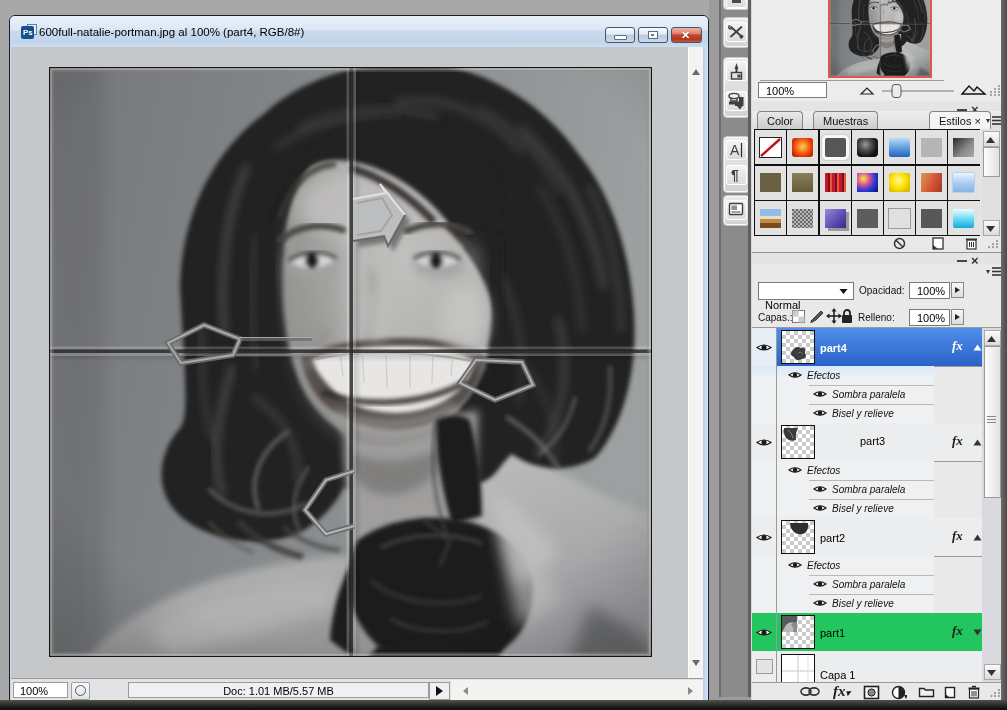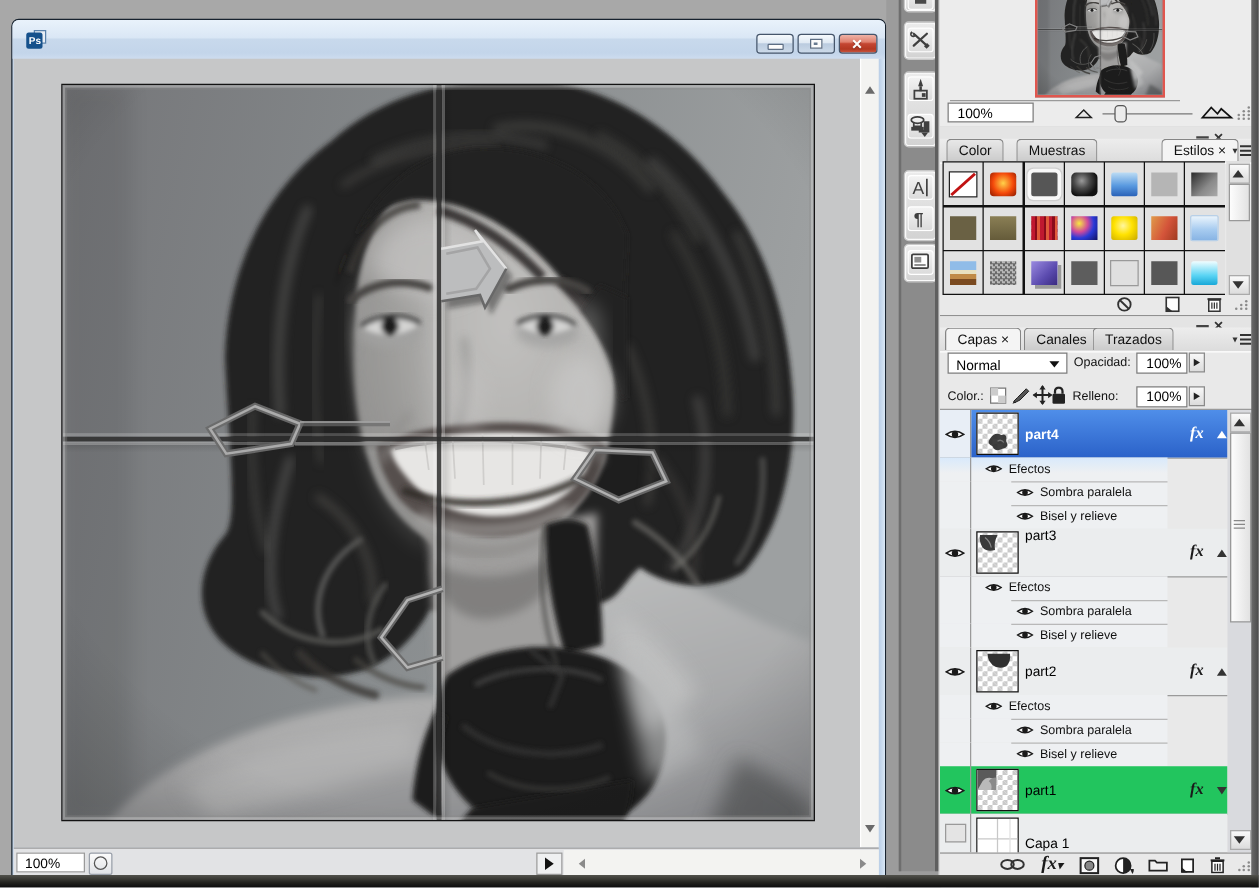--- a/index.html
+++ b/index.html
@@ -72,38 +72,39 @@
 #stysb{position:absolute;left:229px;top:28px;width:19px;height:107px;background:#e0e0e0;}
 .sbtn{position:absolute;left:2px;width:15px;height:14px;background:linear-gradient(#fafafa,#dcdcdc);border:1px solid #aaa;}
 #stybot{position:absolute;left:0;top:135px;width:250px;height:14px;background:#e9e9e9;}
 
 #layerspanel{left:0;top:253px;width:250px;height:447px;background:#e9e9e9;}
 .combo{position:absolute;background:#fff;border:1px solid #7a7a7a;font-size:11px;box-sizing:border-box;}
 .lbl{position:absolute;font-size:10px;color:#111;white-space:nowrap;}
 .spin{position:absolute;width:13px;height:16px;background:linear-gradient(#f8f8f8,#dcdcdc);border:1px solid #8a8a8a;box-sizing:border-box;}
 .spin:before{content:"";position:absolute;left:3px;top:4px;border:3.5px solid transparent;border-left:5px solid #222;}
 .lrow{position:absolute;left:0;width:230px;border-bottom:1px solid #9a9a9a;background:#ebebeb;}
-.srow{position:absolute;left:0;width:182px;background:#f0f1f2;}
+.srow{position:absolute;left:0;width:182px;background:#f0f1f2;font-style:italic;}
 .sline{position:absolute;left:52px;right:0;top:0;height:1px;background:#b8b8b8;}
 .eyebox{position:absolute;left:0;top:0;width:24px;height:100%;border-right:1px solid #9a9a9a;}
 .thumb{position:absolute;left:29px;width:32px;height:32px;border:1px solid #111;background-color:#fff;
  background-image:linear-gradient(45deg,#cacaca 25%,transparent 25%,transparent 75%,#cacaca 75%),linear-gradient(45deg,#cacaca 25%,transparent 25%,transparent 75%,#cacaca 75%);background-size:8px 8px;background-position:0 0,4px 4px;}
 .lname{position:absolute;left:68px;font-size:11px;color:#000;}
 .fx{position:absolute;left:200px;font-size:13px;font-style:italic;font-weight:bold;color:#1a1a1a;font-family:"Liberation Serif",serif;}
 .ltri{position:absolute;left:220px;width:11px;height:9px;}
 #lsb{position:absolute;left:230px;top:75px;width:20px;height:354px;background:#d9dade;}
 #laybot{position:absolute;left:0;top:429px;width:250px;height:18px;background:#e9e9e9;border-top:1px solid #9a9a9a;}
 .lbico{position:absolute;top:2px;}
 </style>
 </head>
 <body>
 <div class="abs" id="docwin">
   <div class="abs" id="titlebar">
     <div class="abs" id="psicon2"></div>
     <div class="abs" id="psicon"></div>
+    <div class="abs" id="titletext">600full-natalie-portman.jpg al 100% (part4, RGB/8#)</div>
     <div class="abs capbtn" id="btnmin"></div>
     <div class="abs capbtn" id="btnmax"></div>
     <div class="abs capbtn" id="btnclose"></div>
   </div>
   <div class="abs" id="canvas">
     <div class="abs" id="photo"><svg width="601" height="588" viewBox="0 0 601 588">
           <defs>
 <linearGradient id="bgG" x1="0" y1="0" x2="1" y2="0.2">
  <stop offset="0" stop-color="#757679"></stop>
               <stop offset="0.5" stop-color="#868a8c"></stop>
@@ -296,20 +297,21 @@
 <path d="M 304,403 L 276,412 L 255,442 L 276,466 L 304,458" stroke="#6a6a6a" stroke-width="5.5" opacity="0.95"></path>
 <path d="M 304,403 L 276,412 L 255,442 L 276,466 L 304,458" stroke="#bdbdbd" stroke-width="2" opacity="0.9"></path>
 </g>
 </svg></div>
   </div>
   <div class="abs" id="vsb"></div>
   <div class="abs" id="bluefr"></div>
   <div class="abs" id="statusbar">
     <div class="abs" id="zoombox">100%</div>
     <div class="abs" id="clockico"></div>
+    <div class="abs" id="docbox">Doc: 1.01 MB/5.57 MB</div>
     <div class="abs" id="popbtn"></div>
     <div class="abs" id="hsb"></div>
   </div>
   <div class="abs" id="bluefrb"></div>
 </div>
 <div class="abs" id="dock">
   <div class="abs" id="dockwell">
     <div class="dgroup" style="top:-14px;height:22px;">
         <div class="dbtn" style="top:1px;"><svg width="21" height="20">
             <rect x="6" y="12" width="9" height="3" fill="#4a4a4a"></rect>
@@ -659,42 +661,37 @@
             <circle cx="11" cy="8" r="1"></circle>
           </g>
         </svg>
     </div>
   </div>
   <div class="abs" id="layerspanel">
     <div class="phead" style="top:0;">
         <div class="pmin" style="top:4px;"></div>
         <div class="px" style="top:0;">×</div>
       </div>
-    <div class="tabs" style="top:9px;">
-      <div class="tab tabactive" style="left:4px;">Capas ×</div>
-      <div class="tab" style="left:67px;">Canales</div>
-      <div class="tab" style="left:122px;">Trazados</div>
-    </div>
     <svg class="flyout" style="top:12px;" width="17" height="13">
         <path d="M1 5 l4 0 l-2 4 z" fill="#333"></path>
         <g stroke="#333" stroke-width="1.6">
           <line x1="7" y1="3" x2="16" y2="3"></line>
           <line x1="7" y1="6.5" x2="16" y2="6.5"></line>
           <line x1="7" y1="10" x2="16" y2="10"></line>
         </g>
       </svg>
-    <div class="combo" style="left:6px;top:29px;width:96px;height:17px;padding:4px 0 0 6px;">Normal
+    <div class="combo" style="left:6px;top:29px;width:96px;height:17px;padding:16px 0 0 6px;">Normal
       <svg style="position:absolute;right:5px;top:5px;" width="9" height="7">
           <path d="M0.5 1 L8.5 1 L4.5 6 Z" fill="#111"></path>
         </svg>
     </div>
     <div class="lbl" style="left:107px;top:32px;">Opacidad:</div>
     <div class="combo" style="left:157px;top:29px;width:41px;height:17px;padding:2px 0 0 7px;">100%</div>
     <div class="spin" style="left:199px;top:29px;"></div>
-    <div class="lbl" style="left:6px;top:59px;">Color.:</div>
+    <div class="lbl" style="left:6px;top:59px;">Capas.:</div>
     <svg class="abs" style="left:39px;top:56px;" width="15" height="15">
         <rect x="1.5" y="1.5" width="12" height="12" fill="#fff" stroke="#777"></rect>
         <rect x="1.5" y="1.5" width="6" height="6" fill="#ccc"></rect>
         <rect x="7.5" y="7.5" width="6" height="6" fill="#ccc"></rect>
       </svg>
     <svg class="abs" style="left:57px;top:55px;" width="16" height="16">
         <path d="M2 13 L5 10 L12 3 L14 5 L7 12 L3 14 Z" fill="#555" stroke="#222" stroke-width="0.8"></path>
         <path d="M2 13 l2 1 l-3 1 z" fill="#222"></path>
       </svg>
     <svg class="abs" style="left:74px;top:55px;" width="16" height="16">
@@ -769,21 +766,21 @@
             <path d="M1 5.5 Q8.0 0.5 15 5.5 Q8.0 10.5 1 5.5 Z" fill="#fdfdfd" stroke="#1a1a1a" stroke-width="1.2"></path>
             <circle cx="8.0" cy="5.5" r="2.56" fill="#1a1a1a"></circle>
           </svg>
         </div>
         <div class="thumb" style="top:2px;">
           <svg width="32" height="32" style="position:absolute;left:0;top:0;">
             <path d="M2 2 L16 2 Q13 8 14 14 Q8 16 4 12 Q1 7 2 2 Z" fill="#3a3a3a"></path>
             <path d="M6 4 q4 3 5 8" stroke="#888" fill="none"></path>
           </svg>
         </div>
-        <div class="lname" style="top:0;color:#000;">part3</div>
+        <div class="lname" style="top:12px;color:#000;margin-left:40px;">part3</div>
         <div class="fx" style="top:10px;color:#1a1a1a;">fx</div>
         <svg class="ltri" style="top:15px;" width="11" height="9" fill="#333">
           <path d="M1.5 7.5 L5.5 1.5 L9.5 7.5 Z"></path>
         </svg>
       </div>
     <div class="srow" style="top:208px;height:19px;background:#eef0f2;">
         <div class="eyebox" style="border-right:1px solid #9a9a9a;"></div>
         <svg class="abs" style="left:36px;top:4px;" width="14" height="10">
           <path d="M1 5.0 Q7.0 0.5 13 5.0 Q7.0 9.5 1 5.0 Z" fill="#fdfdfd" stroke="#1a1a1a" stroke-width="1.2"></path>
           <circle cx="7.0" cy="5.0" r="2.24" fill="#1a1a1a"></circle>

